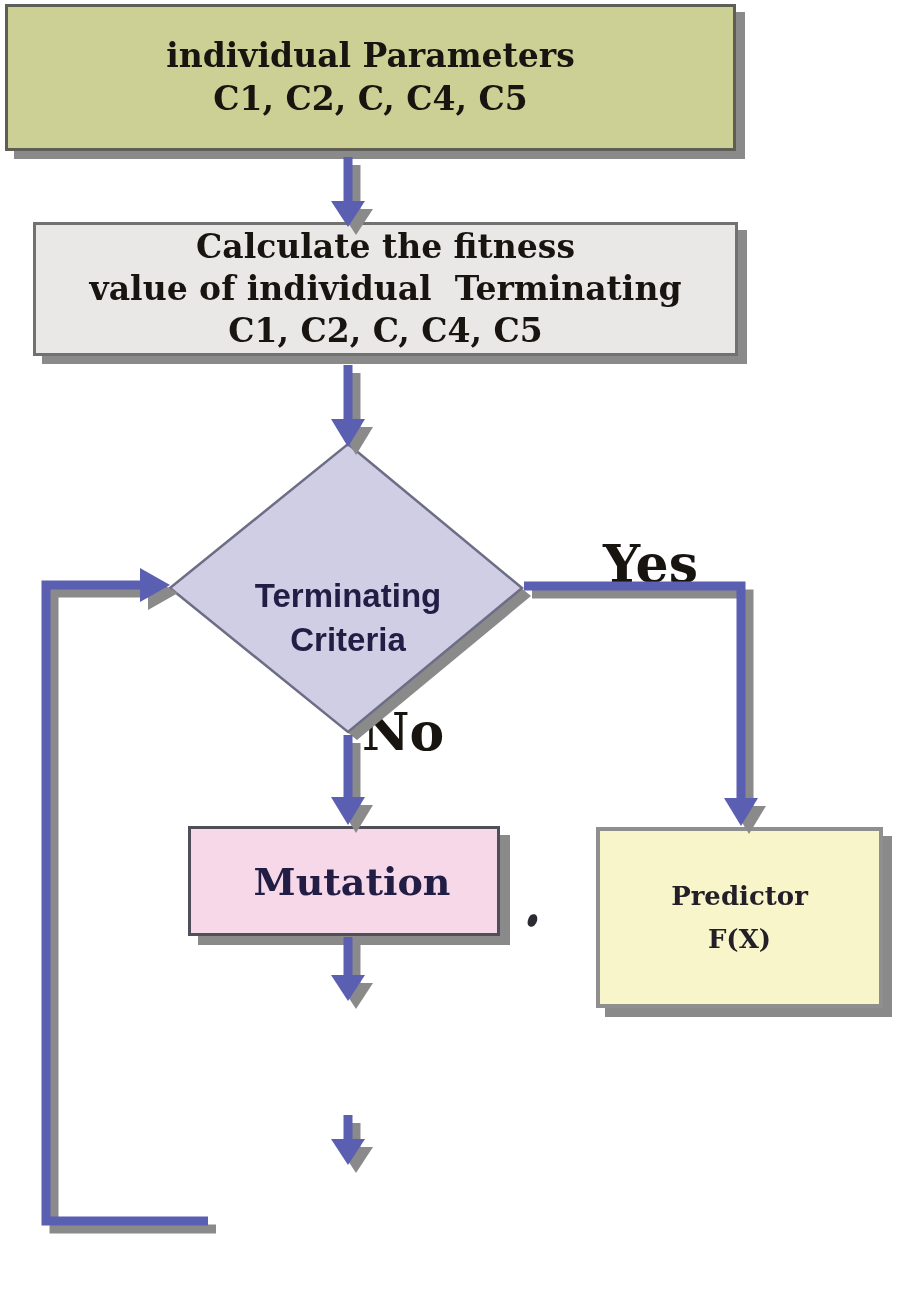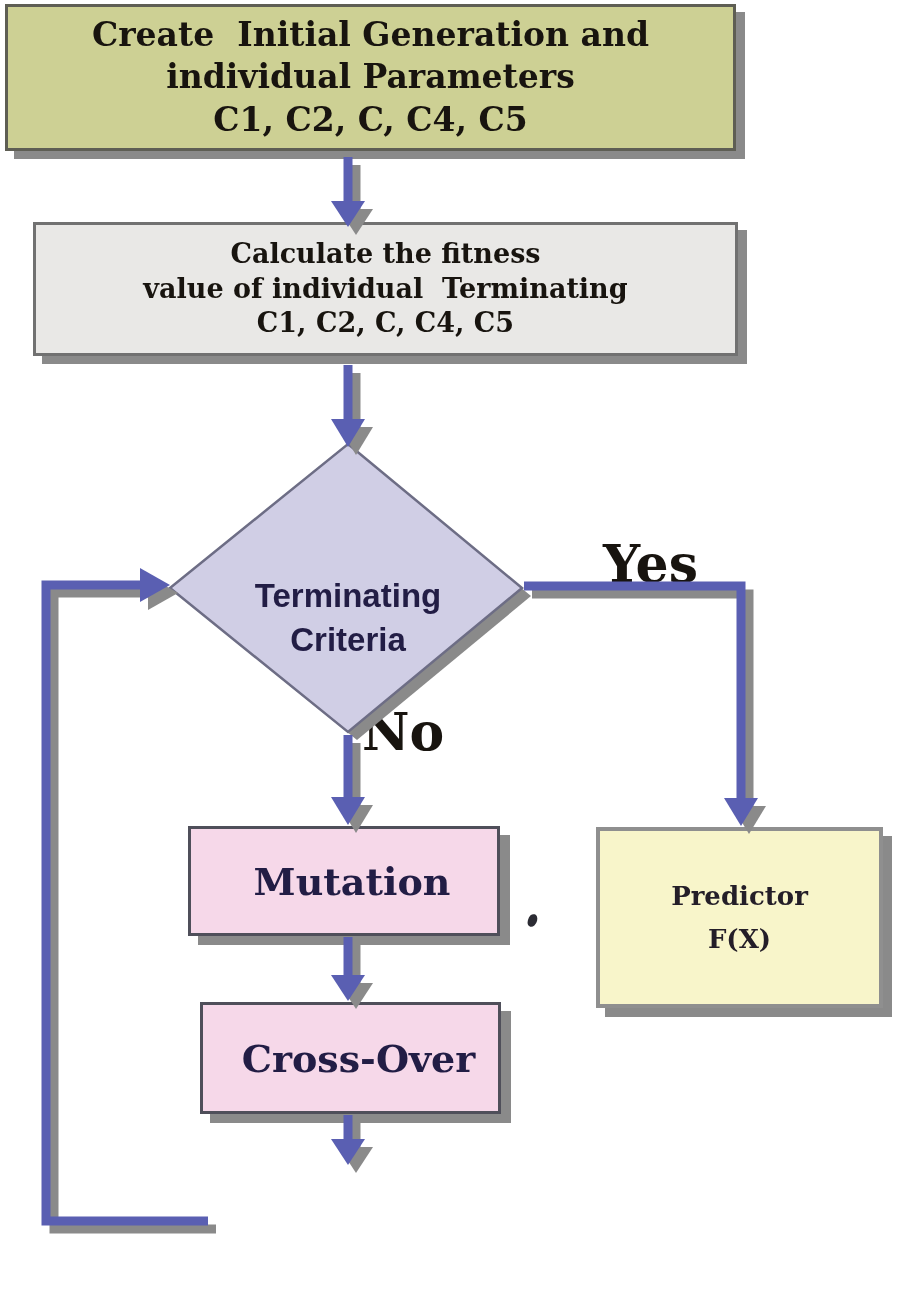--- a/index.html
+++ b/index.html
@@ -31,21 +31,21 @@
     box-shadow: 9px 8px 0 var(--shadow, #8a8a8a);
     color: var(--ink, #18140f);
     font-size: 33px; line-height: 1.28;
   }
   .box-fitness {
     left: 33px; top: 222px; width: 705px; height: 134px;
     background: var(--gray-fill, #e9e8e6);
     border: 3px solid var(--gray-border, #717171);
     box-shadow: 9px 8px 0 var(--shadow, #8a8a8a);
     color: var(--ink, #18140f);
-    font-size: 27px; line-height: 1.28;
+    font-size: 33px; line-height: 1.28;
   }
   .box-predictor {
     left: 596px; top: 827px; width: 287px; height: 181px;
     background: var(--yellow-fill, #f8f5ca);
     border: 4px solid var(--yellow-border, #8f8f8f);
     box-shadow: 9px 9px 0 var(--shadow, #8a8a8a);
     color: var(--predictor-ink, #241e28);
     font-size: 26px; line-height: 1.62;
   }
   .pink {
@@ -99,41 +99,37 @@
     transform: rotate(14deg);
     z-index: 2;
   }
 </style>
 </head>
 <body>
 
 <div class="canvas">
 
   <div class="node box-create">
-    <div class="line">Create  Initial Generation and</div>
     <div class="line">individual Parameters</div>
     <div class="line">C1, C2, C, C4, C5</div>
   </div>
 
   <div class="node box-fitness">
     <div class="line">Calculate the fitness</div>
     <div class="line">value of individual  Terminating</div>
     <div class="line">C1, C2, C, C4, C5</div>
   </div>
 
   <div class="node box-predictor">
     <div class="line">Predictor</div>
     <div class="line">F(X)</div>
   </div>
 
   <div class="node pink box-mutation">
     <div class="line">Mutation</div>
-  </div>
-  <div class="node pink box-crossover">
-    <div class="line">Cross-Over</div>
   </div>
 
   <div class="edge-label label-yes">Yes</div>
   <div class="edge-label label-no">No</div>
 
   <div class="stray"></div>
 
   <svg class="flow-svg" width="900" height="1292" viewBox="0 0 900 1292">
 
     <polygon class="shadow-fill" points="357,452 531,596 357,740 179,596"></polygon>

